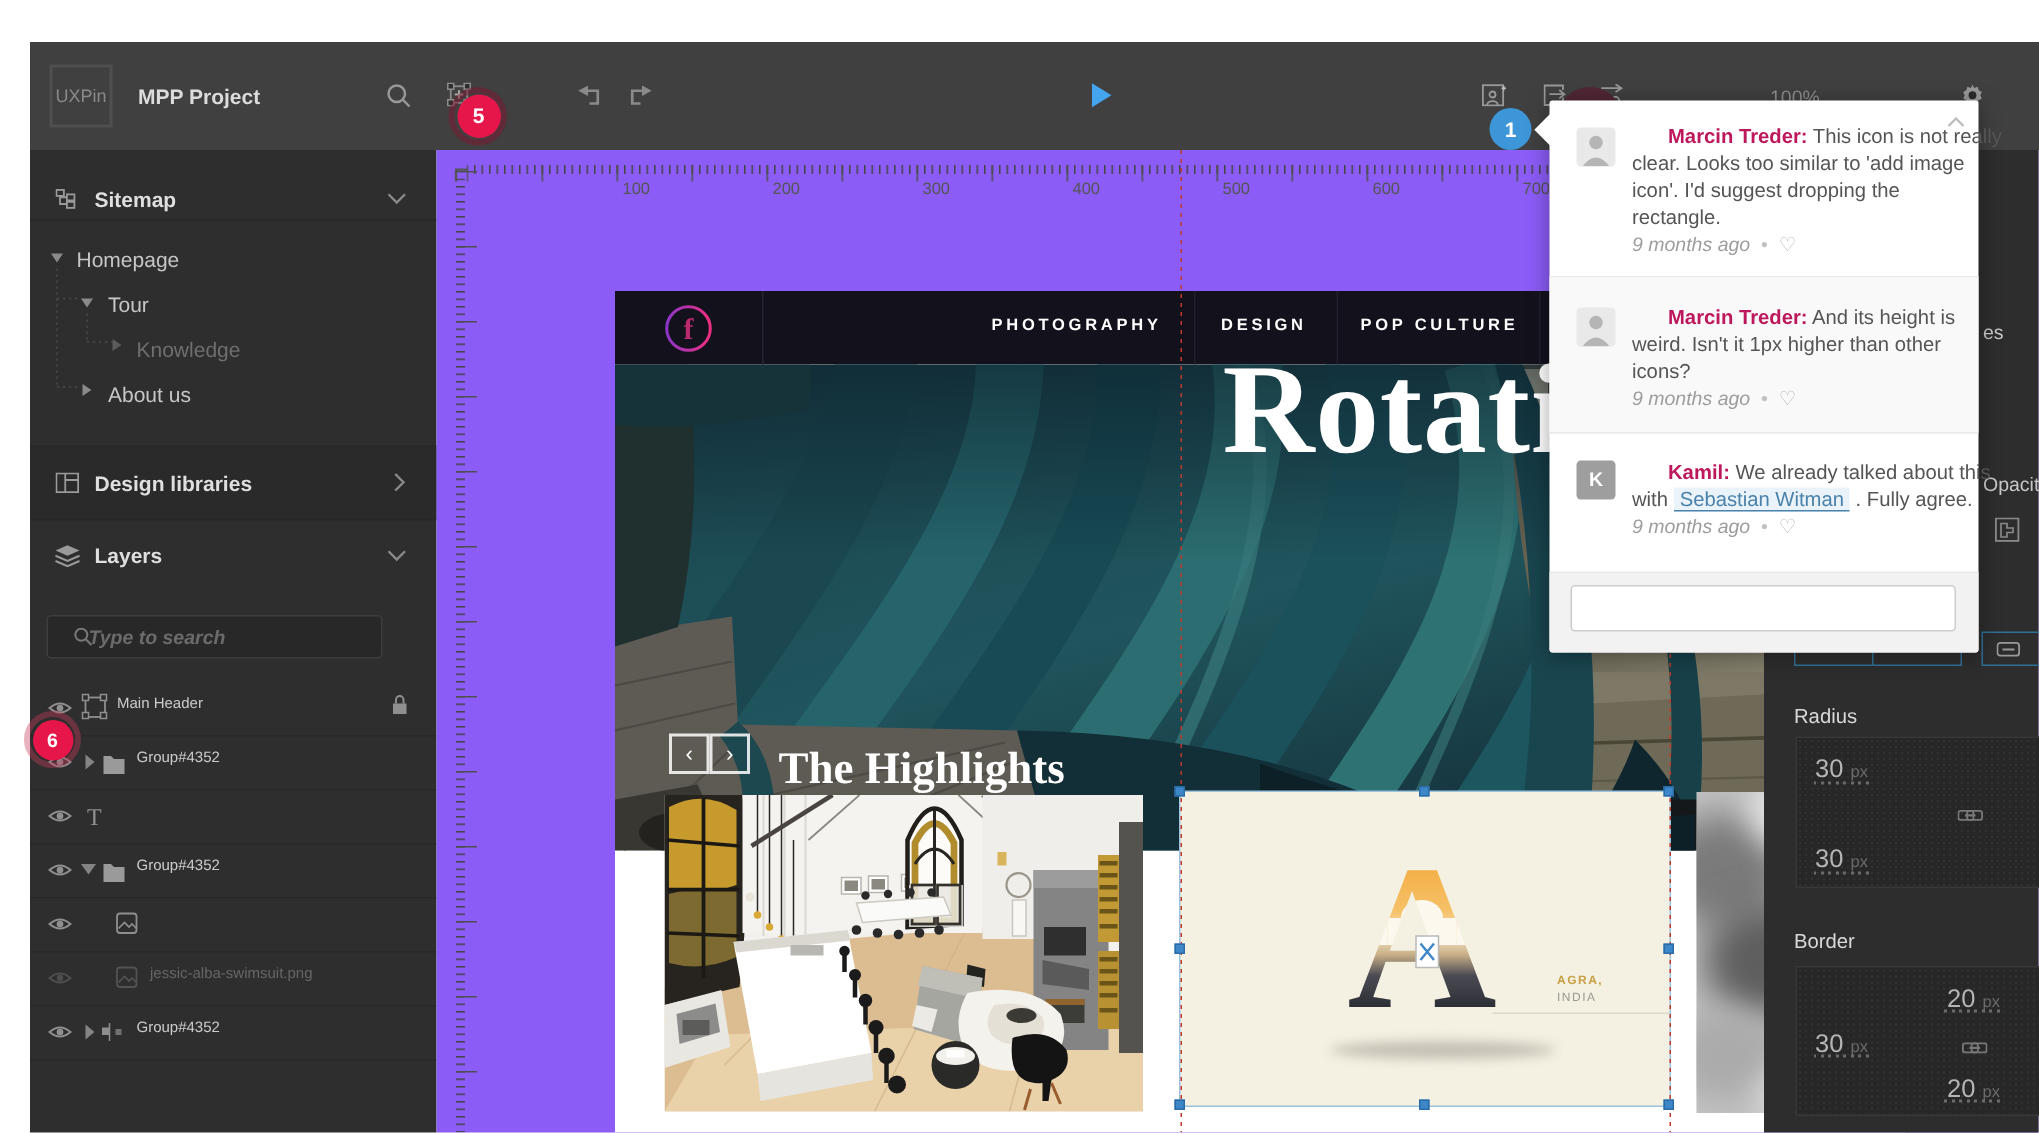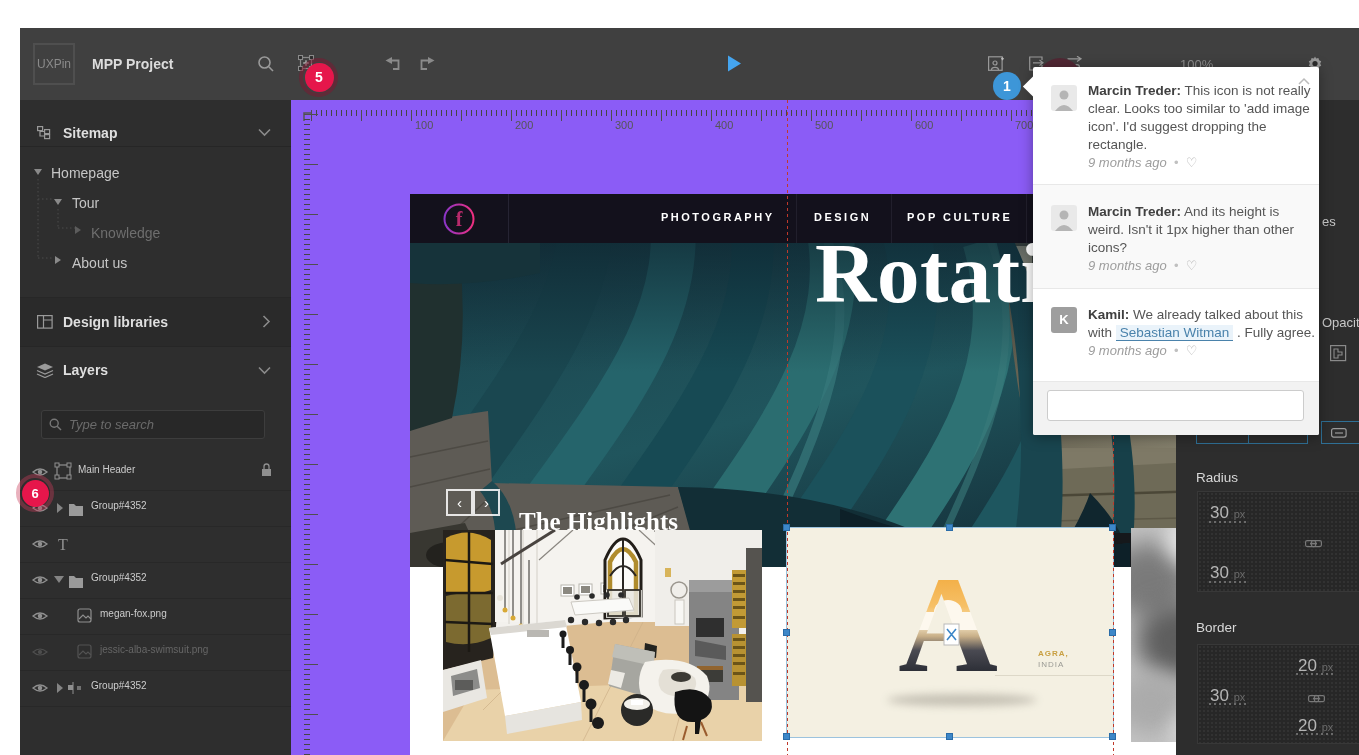--- a/index.html
+++ b/index.html
@@ -18,40 +18,40 @@
   #sidebar { left:20px; top:100px; width:271px; height:655px; background:#2e2e2e; }
   .sideheader { position:absolute; left:0; width:271px; height:46px; color:#dfdfdf;
     font-size:14px; font-weight:bold; line-height:46px; }
   .sideheader .lbl { margin-left:43px; }
   .treeitem { position:absolute; color:#c6c6c6; font-size:14px; }
   .tri { position:absolute; width:0; height:0; }
   .tri.down { border-left:4.5px solid transparent; border-right:4.5px solid transparent;
     border-top:6px solid #8a8a8a; }
   .tri.right { border-top:4.5px solid transparent; border-bottom:4.5px solid transparent;
     border-left:6px solid #8a8a8a; }
-  #searchbox { left:21px; top:310px; width:224px; height:29px; background:#282828;
+  #searchbox { left:11px; top:310px; width:224px; height:29px; background:#282828;
     border:1px solid #3d3d3d; border-radius:3px; color:#6b6b6b; font-size:13px;
-    font-style:italic; line-height:27px; padding-left:27px; }
+    font-style:italic; line-height:27px; padding-left:27px;font-weight:bold; }
   .lrow { position:absolute; left:0; width:271px; height:36px; }
   .lrow .txt { position:absolute; top:10px; font-size:10px; color:#cccccc; }
   .lrow.dim .txt { color:#666; }
   .rowline { position:absolute; left:0; width:271px; height:1px; background:#272727; }
 
   
   #canvas { left:291px; top:100px; width:1068px; height:655px; background:#8b5cf6; overflow:hidden; }
 
   
   #pageheader { left:119px; top:94px; width:860px; height:49px; background:#13111c; }
   .navlink { position:absolute; top:17px; color:#fff; font-size:11px; font-weight:bold;
     letter-spacing:2.5px; }
   .navdiv { position:absolute; top:0; width:1px; height:49px; background:#262433; }
   #rotat { left:524px; top:124px; color:#fff; font-family:"Liberation Serif",serif;
     font-weight:bold; font-size:85px; letter-spacing:0.5px; }
-  #highlights { left:228px; top:408px; color:#fff; font-family:"Liberation Serif",serif;
-    font-weight:bold; font-size:25px; }
+  #highlights { left:228px; top:396px; color:#fff; font-family:"Liberation Serif",serif;
+    font-weight:bold; font-size:30px; }
   .arrbox { position:absolute; top:389px; width:27px; height:27px; border:2px solid rgba(255,255,255,0.85);
     color:#fff; text-align:center; line-height:23px; font-size:15px; }
 
   
   #card { left:496px; top:428px; width:326px; height:209px; background:#f4f0e2;
     box-shadow:0 0 0 1px #9cc3de; }
 
   .handle { position:absolute; width:7px; height:7px; background:#3d87c8; border:1px solid #2a6ca8; }
 
   .guide { position:absolute; top:0; width:1px; height:655px;
@@ -66,21 +66,21 @@
   .pnum .px { color:#6a6a6a; font-size:11px; }
   .dotline { position:absolute; height:2px;
     background-image:repeating-linear-gradient(to right,#6a6a6a 0 2px,transparent 2px 5px); }
 
   
   #popup { left:1033px; top:67px; width:286px; height:368px; background:#fff;
     border-radius:2px; box-shadow:0 2px 14px rgba(0,0,0,0.35); }
   .avatar { position:absolute; left:18px; width:26px; height:26px; background:#e9e9e9;
     border-radius:3px; overflow:hidden; }
   .cbody { position:absolute; left:55px; width:228px; font-size:13.5px; line-height:18px; color:#555; }
-  .cbody b { color:#404040; }
+  .cbody b { color:#be185d;margin-left:24px; }
   .cmeta { position:absolute; left:55px; font-size:13px; font-style:italic; color:#9d9d9d; }
   .secline { position:absolute; left:0; width:286px; height:1px; background:#e8e8e8; }
 </style>
 </head>
 <body>
 <div id="root">
   <div class="abs" id="topbar">
     <div class="abs" id="logo">UXPin</div>
     <div class="abs" id="ptitle">MPP Project</div>
     <svg class="abs" style="left:237px;top:27px" width="18" height="18" viewBox="0 0 18 18">
@@ -250,23 +250,20 @@
         </g>
     </svg>
     <div class="lrow" style="top:354px;">
         <span class="txt" style="left:58px;">Main Header</span>
       </div>
     <div class="lrow" style="top:390px;">
         <span class="txt" style="left:71px;">Group#4352</span>
       </div>
     <div class="lrow" style="top:462px;">
         <span class="txt" style="left:71px;">Group#4352</span>
-      </div>
-    <div class="lrow" style="top:498px;">
-        <span class="txt" style="left:80px;">megan-fox.png</span>
       </div>
     <div class="lrow dim" style="top:534px;">
         <span class="txt" style="left:80px;">jessic-alba-swimsuit.png</span>
       </div>
     <div class="lrow" style="top:570px;">
         <span class="txt" style="left:71px;">Group#4352</span>
       </div>
   </div>
   <div class="abs" id="canvas">
 

